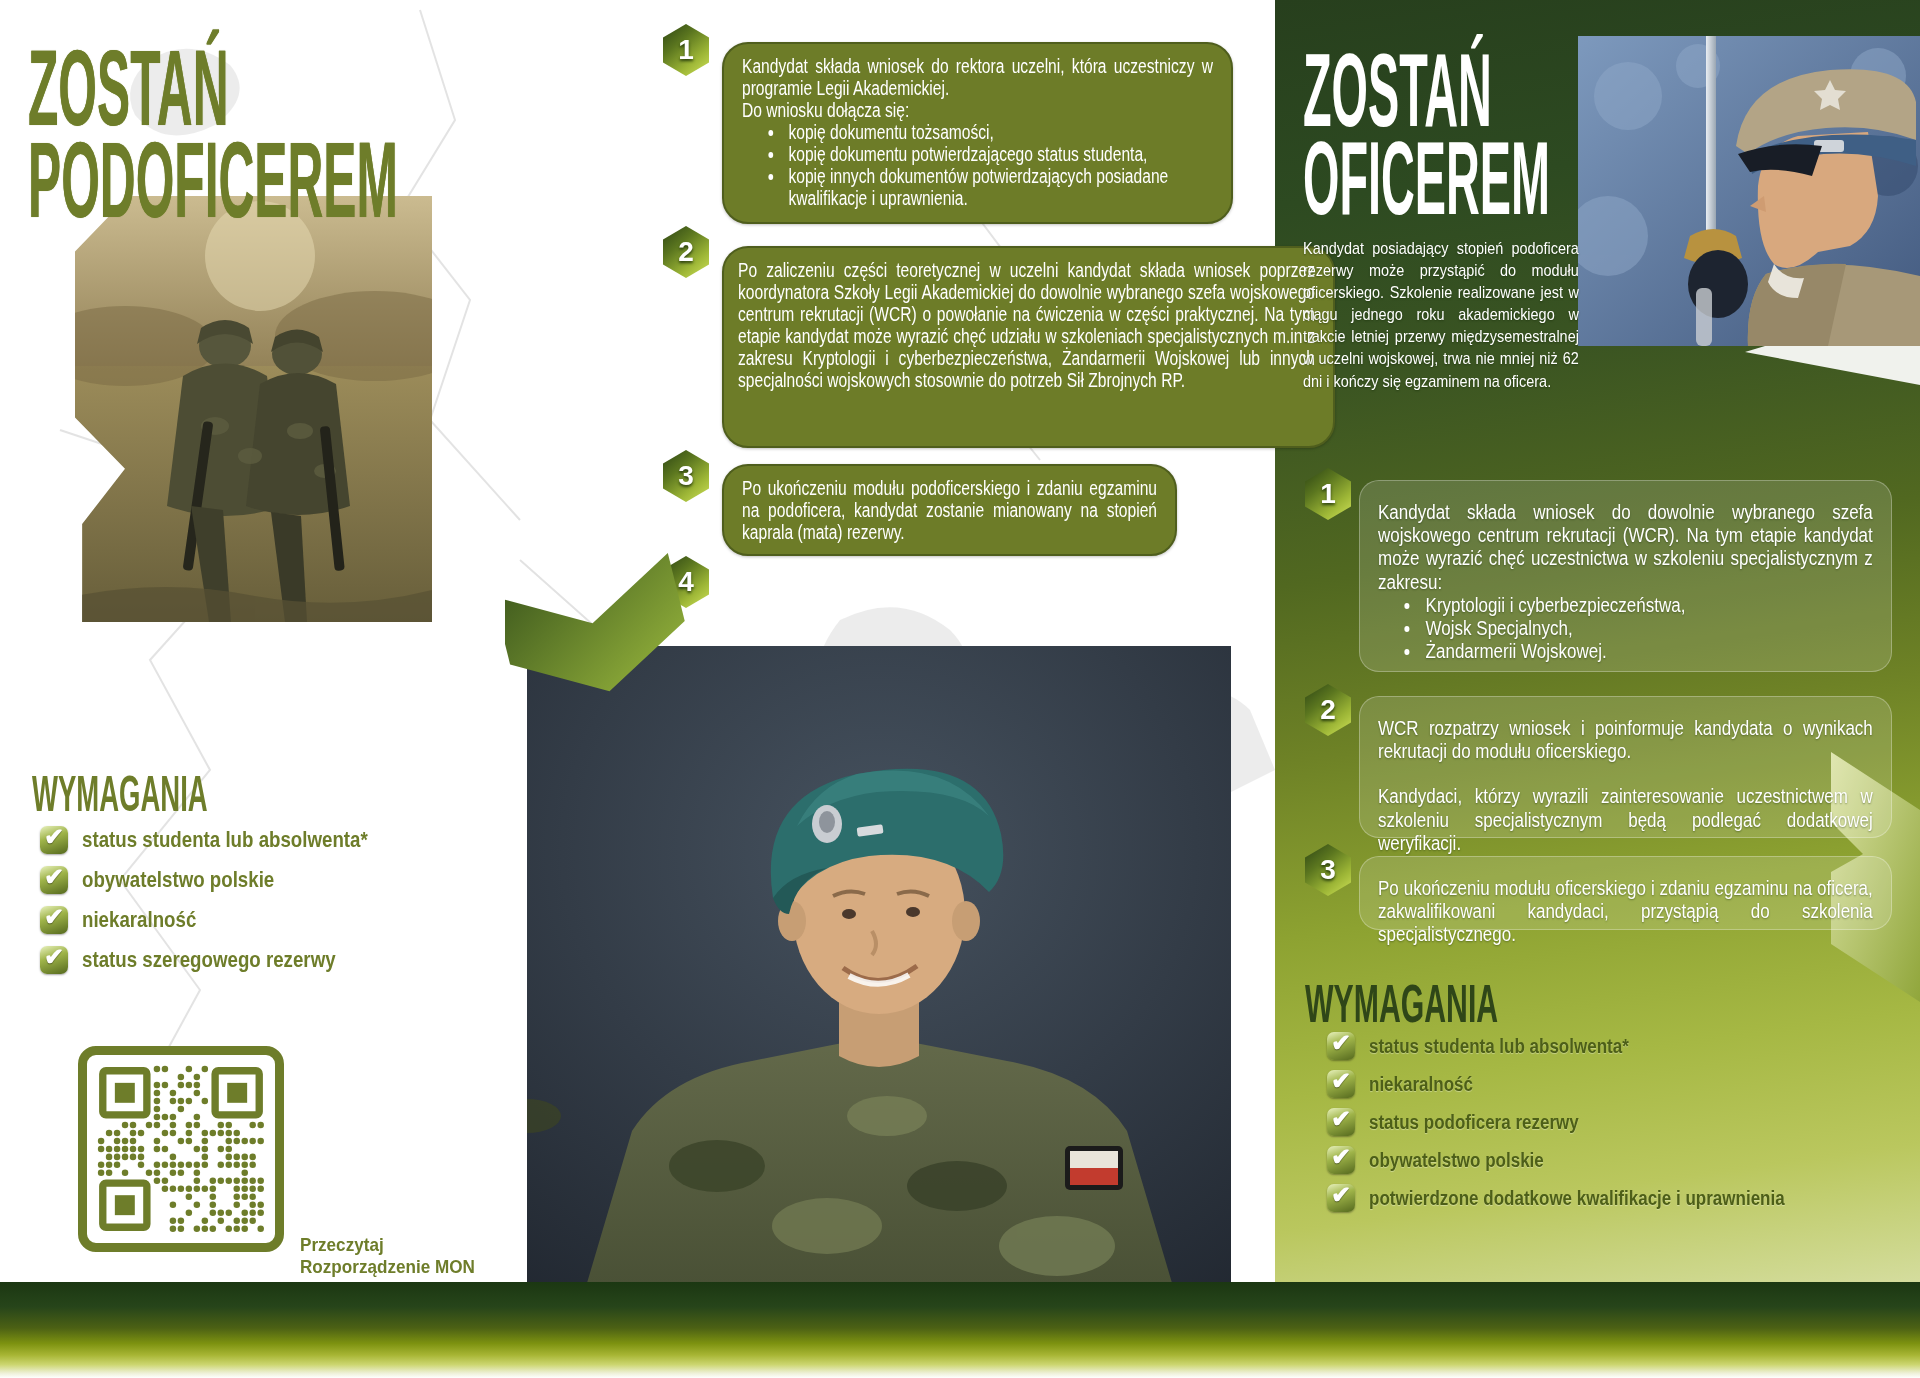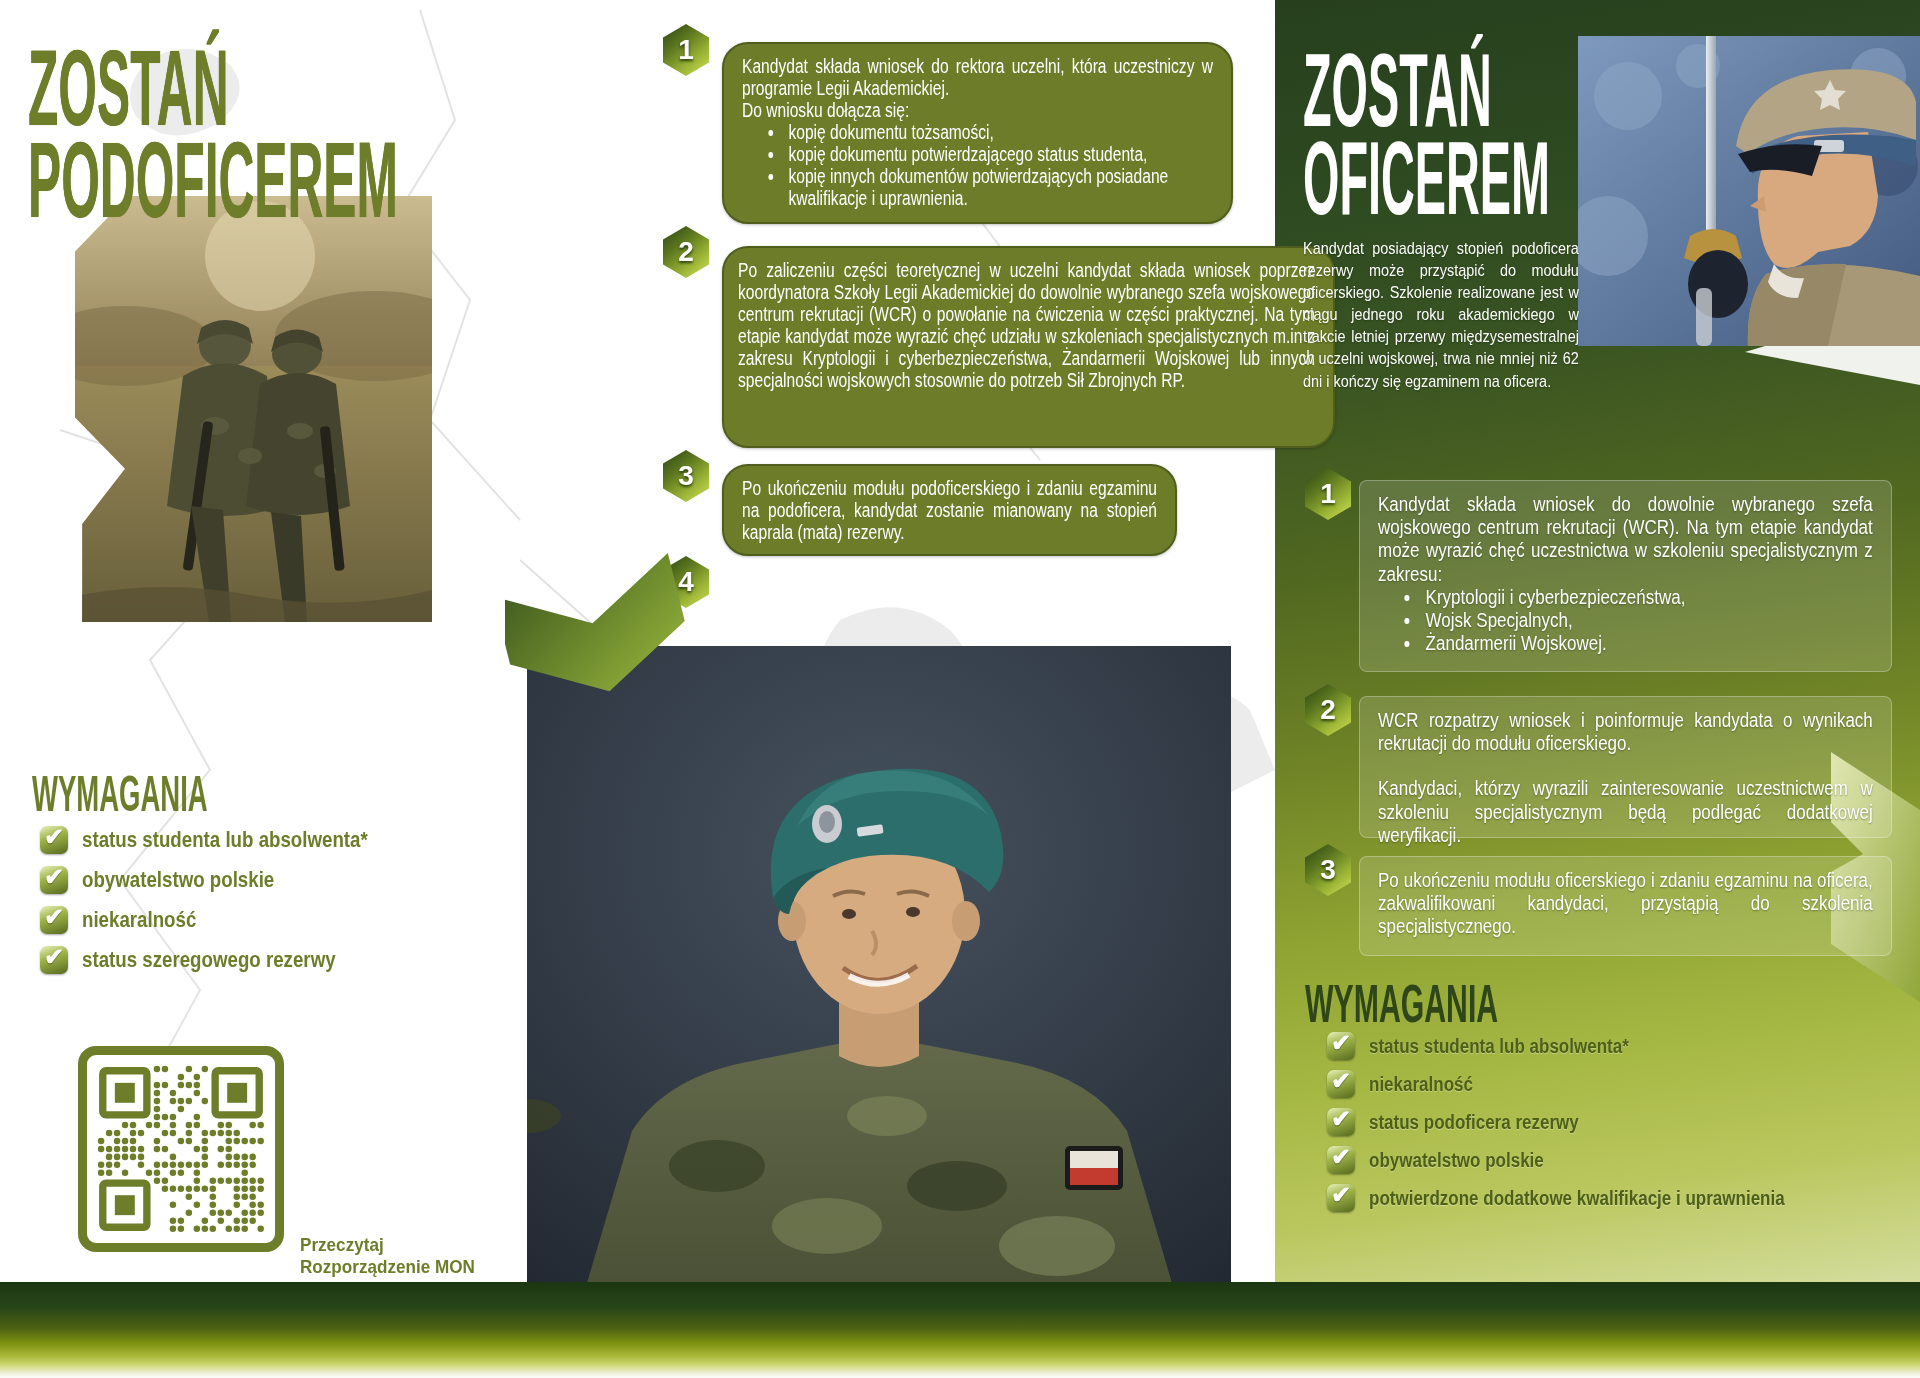--- a/index.html
+++ b/index.html
@@ -42,22 +42,22 @@
   .right-panel{
     position:absolute;left:1275px;top:0;width:645px;height:1378px;
     background:linear-gradient(172deg,
       #273f1d 0%, #2d4a21 14%, #3a5422 26%, #516820 40%,
       #6e8226 52%, #8da231 64%, #a6b844 75%, #bac75e 84%,
       #cdd78c 91%, #dce2b0 96%, #e1e6ba 100%);
     overflow:hidden;
   }
   .rbox{
     position:absolute;background:rgba(255,255,255,.14);
-    border:1px solid rgba(255,255,255,.28);border-radius:8px;
-    box-sizing:border-box;padding:12px 18px;color:#fff;
+    border:1px solid rgba(255,255,255,.28);border-radius:20px;
+    box-sizing:border-box;padding:20px 18px;color:#fff;
     font-size:20px;line-height:1.16;text-align:justify;
     text-shadow:0 1px 2px rgba(30,50,10,.45);
   }
   .rbox ul{margin:0;padding-left:50px;text-align:left;}
   .rbox li{padding-left:6px;}
   .intro-text{color:#fff;font-size:17px;line-height:1.3;text-align:justify;
     text-shadow:0 1px 2px rgba(20,40,5,.5);}
   
   .req-row{position:absolute;display:flex;align-items:center;gap:14px;}
   .check{
@@ -545,21 +545,21 @@
       <div class="condR">
         <div>WCR rozpatrzy wniosek i poinformuje kandydata o wynikach rekrutacji do modułu oficerskiego.</div>
         <div style="height:22px;"></div>
         <div>Kandydaci, którzy wyrazili zainteresowanie uczestnictwem w szkoleniu specjalistycznym będą podlegać dodatkowej weryfikacji.</div>
       </div>
     </div>
 
     <div class="hex" style="left:30px;top:844px;z-index:3;">
       <span>3</span>
     </div>
-    <div class="rbox" style="left:84px;top:856px;width:533px;height:100px;z-index:2;">
+    <div class="rbox" style="left:84px;top:856px;width:533px;height:74px;z-index:2;">
       <div class="condR">Po ukończeniu modułu oficerskiego i zdaniu egzaminu na oficera, zakwalifikowani kandydaci, przystąpią do szkolenia specjalistycznego.</div>
     </div>
 
     <svg class="abs" style="left:548px;top:752px;z-index:1;" width="97" height="250" viewBox="0 0 97 250">
       <defs>
           <linearGradient id="chv" x1="0" y1="0" x2="1" y2="1">
         <stop offset="0" stop-color="#e6ecb2"></stop>
             <stop offset="1" stop-color="#8ea43a"></stop>
       </linearGradient>
         </defs>

